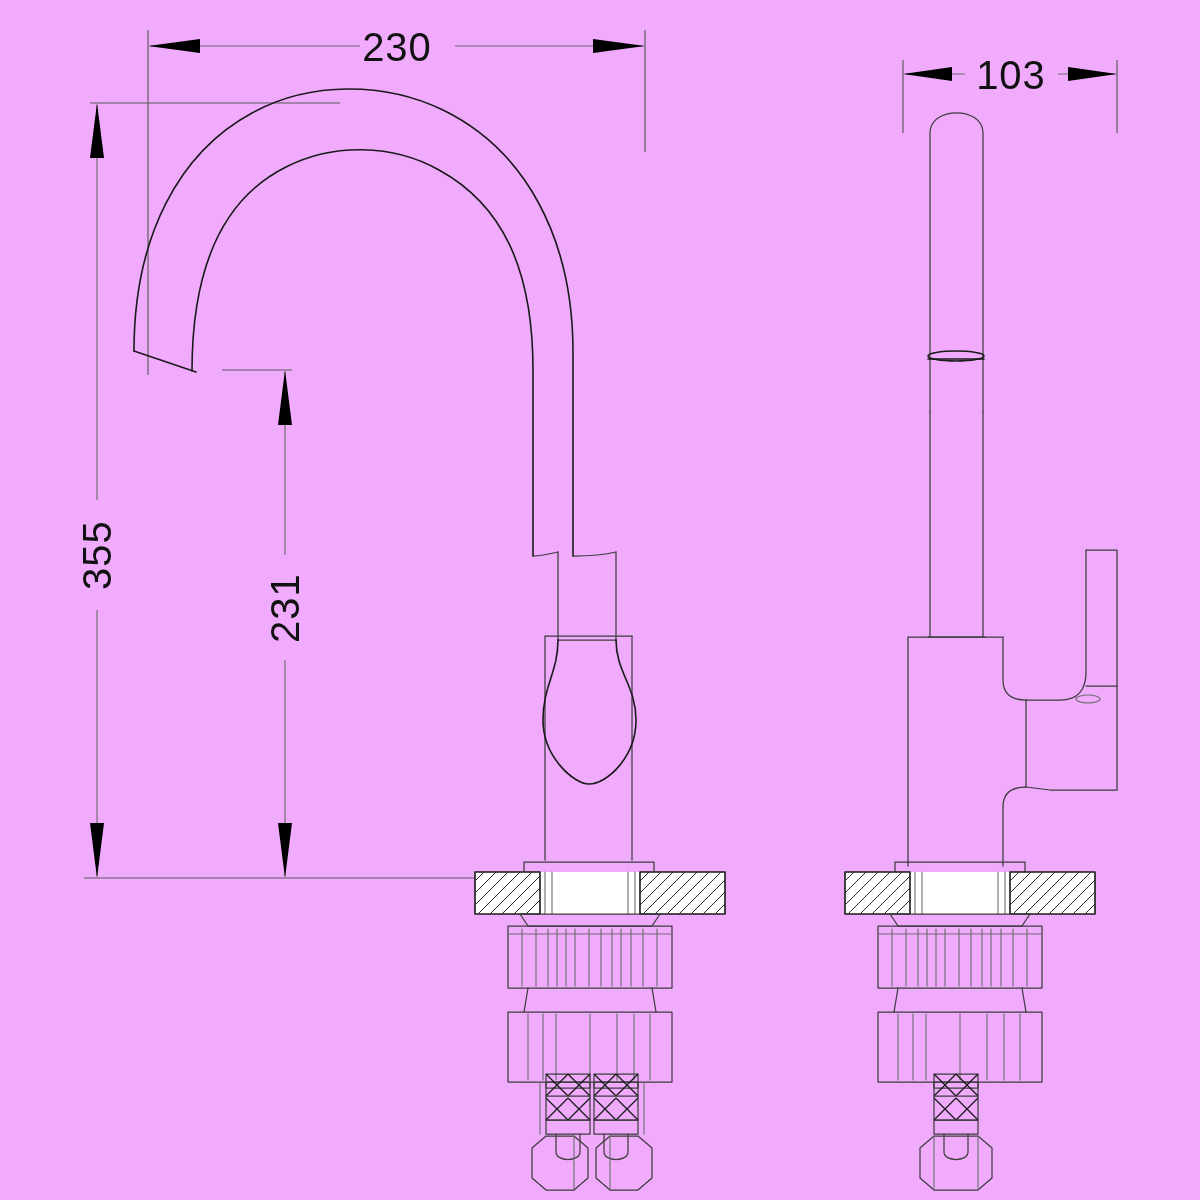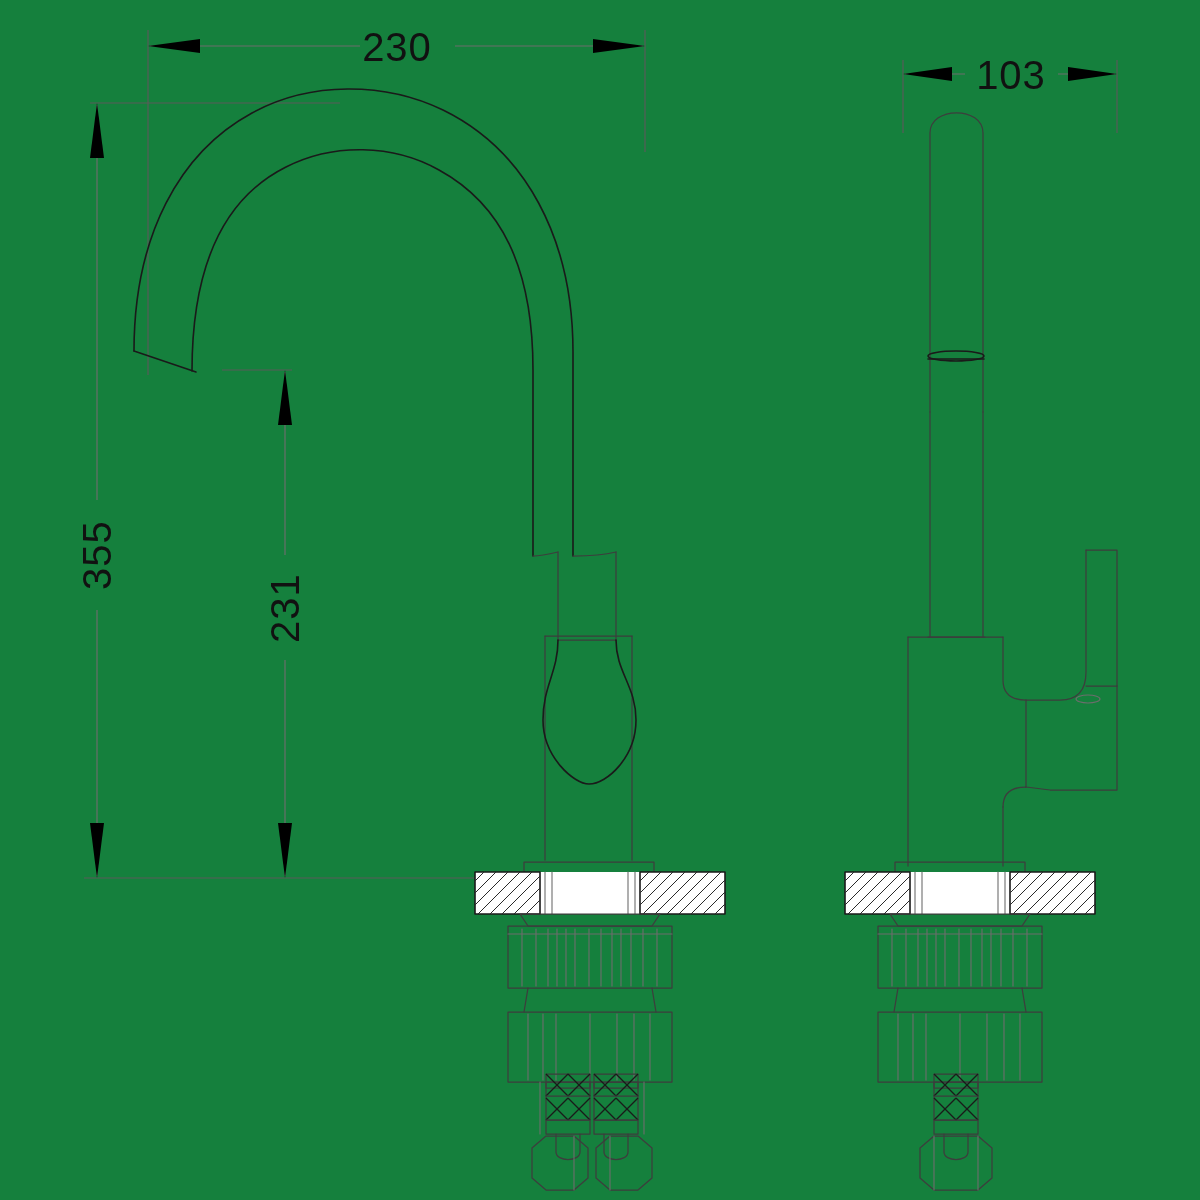--- a/index.html
+++ b/index.html
@@ -7,21 +7,21 @@
     padding: 0;
     background: #ffffff;
   }
   body {
     font-family: "Liberation Sans", sans-serif;
   }
   #sheet {
     position: relative;
     width: 1200px;
     height: 1200px;
-    background: #15803d;
+    background: #f0abfc;
     overflow: hidden;
   }
   #sheet svg {
     display: block;
     width: 1200px;
     height: 1200px;
   }
   .obj      { fill: none; stroke: #1a1a1a; stroke-width: 1.6; stroke-linecap: round; stroke-linejoin: round; }
   .objthin  { fill: none; stroke: #6d6d6d; stroke-width: 1.1; stroke-linecap: round; stroke-linejoin: round; }
   .objmid   { fill: none; stroke: #3d3d3d; stroke-width: 1.25; stroke-linecap: round; stroke-linejoin: round; }

